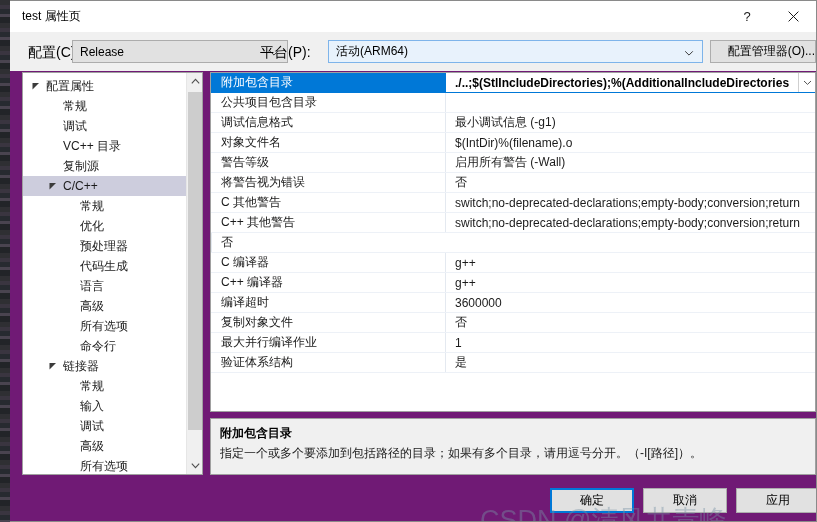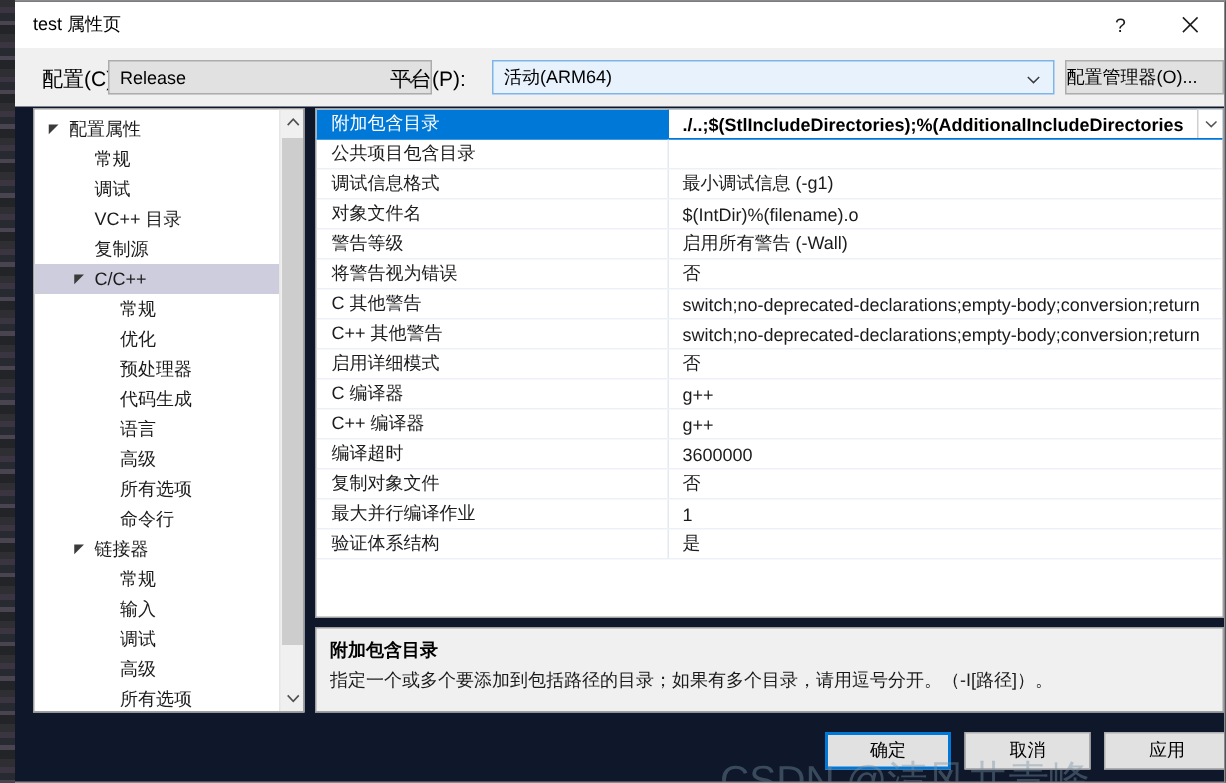--- a/index.html
+++ b/index.html
@@ -21,21 +21,21 @@
         #3a3540 5px, #3a3540 9px,
         #272a30 9px, #272a30 14px,
         #4a4450 14px, #4a4450 17px,
         #222428 17px, #222428 23px);
   }
 
   #dialog {
     position: absolute;
     left: 10px; top: 0;
     width: 807px; height: 522px;
-    background: #0f172a;
+    background: #701a75;
     border: 1px solid #8a8a8a;
     border-left: none;
     overflow: hidden;
   }
 
   
   #titlebar {
     position: relative;
     height: 31px;
     background: #ffffff;
@@ -105,21 +105,21 @@
     text-align: right;
   }
   #cfgmgr-btn {
     position: absolute;
     left: 700px; top: 8px;
     width: 106px; height: 23px;
     background: #e1e1e1;
     border: 1px solid #adadad;
     font-size: 12px;
     color: #000;
-    display: flex; align-items: center; justify-content: flex-start;
+    display: flex; align-items: center; justify-content: flex-end;
     cursor: default;
     white-space: nowrap;
   }
 
   
   #tree-panel {
     position: absolute;
     left: 12px; top: 71px;
     width: 181px; height: 403px;
     background: #ffffff;
@@ -475,21 +475,20 @@
         <div class="prop-name">C 其他警告</div>
         <div class="prop-sep"></div>
         <div class="prop-value">switch;no-deprecated-declarations;empty-body;conversion;return</div>
       </div>
       <div class="prop-row">
         <div class="prop-name">C++ 其他警告</div>
         <div class="prop-sep"></div>
         <div class="prop-value">switch;no-deprecated-declarations;empty-body;conversion;return</div>
       </div>
       <div class="prop-row">
-        <div class="prop-name">启用详细模式</div>
         <div class="prop-sep"></div>
         <div class="prop-value">否</div>
       </div>
       <div class="prop-row">
         <div class="prop-name">C 编译器</div>
         <div class="prop-sep"></div>
         <div class="prop-value">g++</div>
       </div>
       <div class="prop-row">
         <div class="prop-name">C++ 编译器</div>

